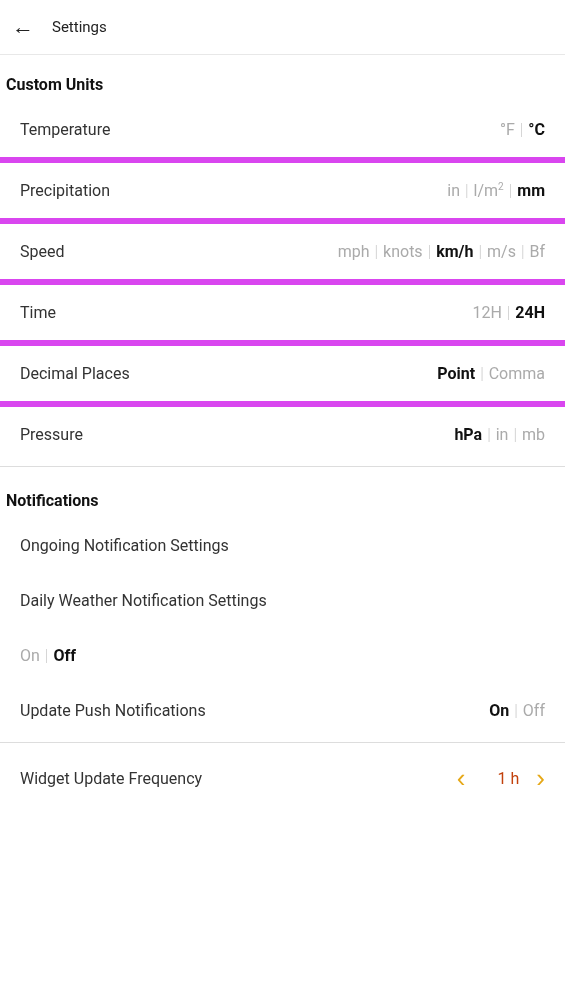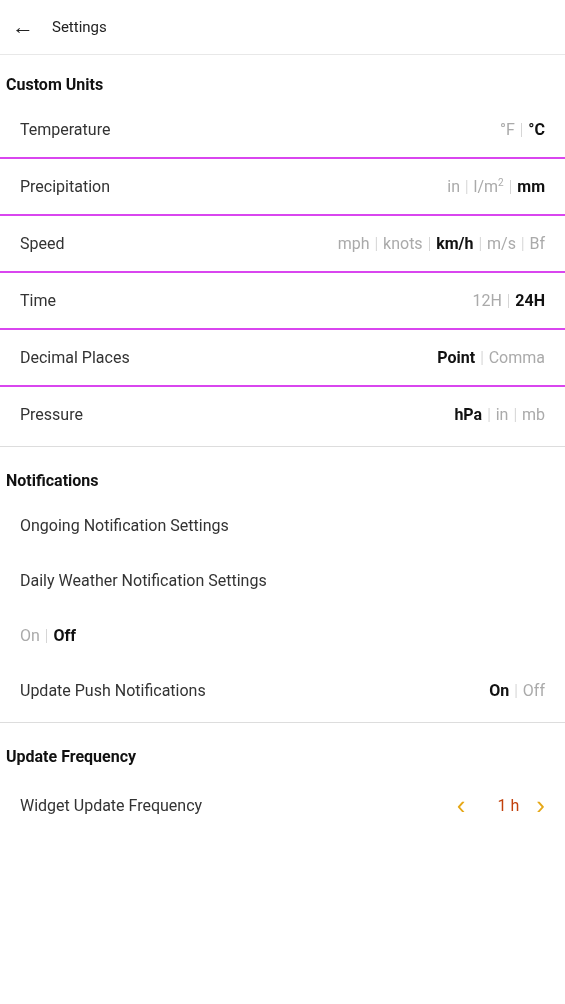--- a/index.html
+++ b/index.html
@@ -41,21 +41,21 @@
       font-size: 16px;
       font-weight: 700;
       color: #111;
     }
 
     .settings-row {
       display: flex;
       align-items: center;
       justify-content: space-between;
       padding: 18px 20px;
-      border-bottom: 2px solid #d946ef;
+      border-bottom: 6px solid #d946ef;
     }
 
     .settings-row:last-child {
       border-bottom: none;
       gap: 41px;
     }
 
     .row-label {
       font-size: 16px;
       color: #333;
@@ -232,21 +232,20 @@
       <span class="active">On</span>
       <span class="separator"> | </span>
       <span>Off</span>
     </span>
   </div>
 </div>
 
 <div class="section-divider"></div>
 
 <div class="section-block">
-  <div class="section-header">Update Frequency</div>
 
   <div class="settings-row">
     <span class="row-label">Widget Update Frequency</span>
     <div class="freq-control">
       <button class="freq-arrow">‹</button>
       <span class="freq-value">1 h</span>
       <button class="freq-arrow">›</button>
     </div>
   </div>
 </div>

